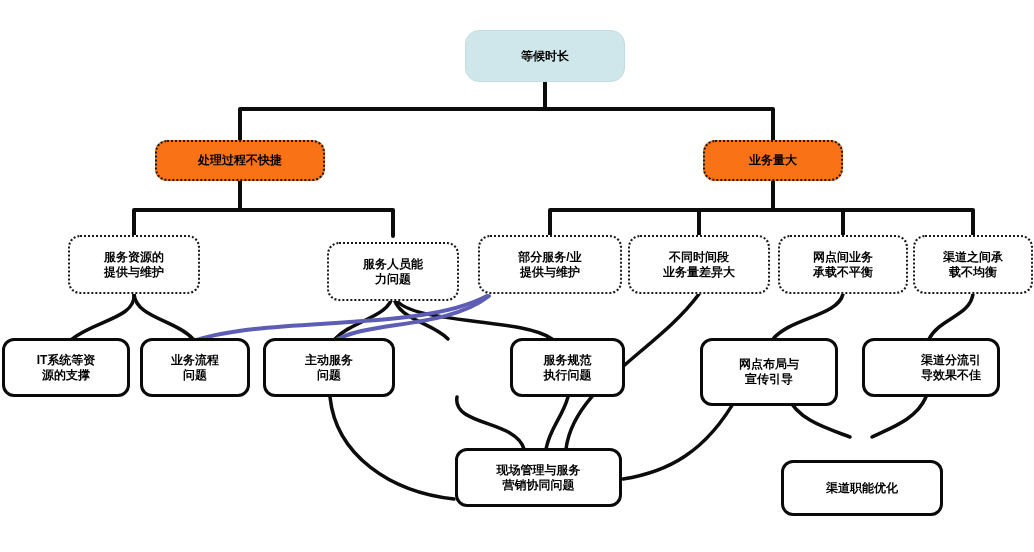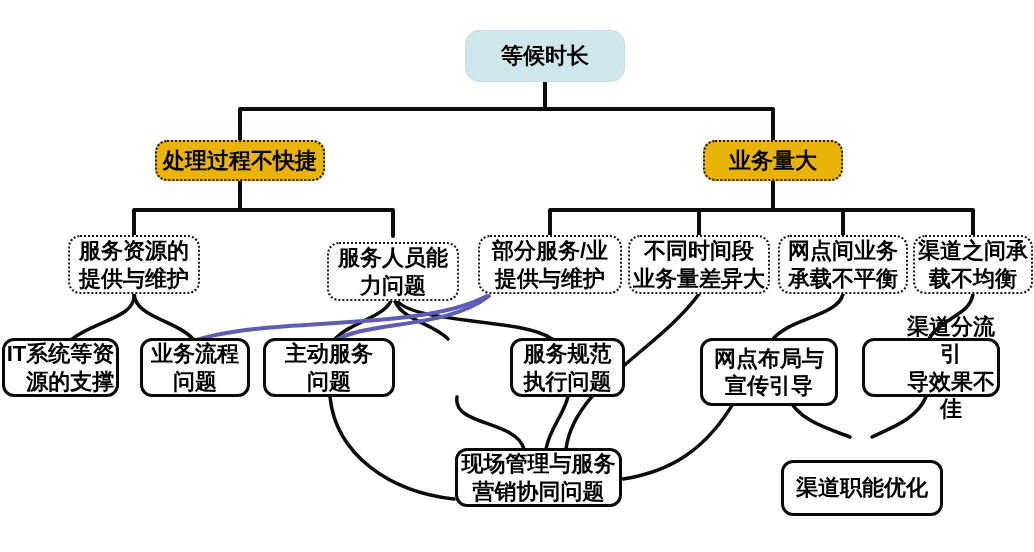--- a/index.html
+++ b/index.html
@@ -22,38 +22,38 @@
     height: 552px;
   }
   .node {
     position: absolute;
     box-sizing: border-box;
     display: flex;
     align-items: center;
     justify-content: center;
     text-align: center;
     font-weight: bold;
-    font-size: 22px;
+    font-size: 12px;
     line-height: 1.25;
     color: #000000;
     background: #ffffff;
     border-radius: 12px;
     white-space: pre-line;
     z-index: 2;
   }
   .node .lbl { white-space: pre-line; }
   .root-node {
     background: #cfe7ea;
     border: 1px solid #c3dde1;
     border-radius: 14px;
   }
   .dotted-node {
     border: 2px dotted #1a1a1a;
   }
-  .gray-fill { background: #eab308; }
+  .gray-fill { background: #f97316; }
   .solid-node {
     border: 3px solid #0a0a0a;
     border-radius: 12px;
   }
 </style>
 </head>
 <body>
 
 <div class="canvas">
 
@@ -125,21 +125,21 @@
   <div class="node dotted-node" style="left:913px; top:235px; width:120px; height:59px;">
     <span class="lbl">渠道之间承
 载不均衡</span>
   </div>
 
   <div class="node dotted-node" style="left:778px; top:235px; width:130px; height:59px;">
     <span class="lbl">网点间业务
 承载不平衡</span>
   </div>
 
-  <div class="node solid-node" style="left:2px; top:338px; width:117px; height:59px;text-align:right;">
+  <div class="node solid-node" style="left:2px; top:338px; width:128px; height:59px;">
     <span class="lbl">IT系统等资
 源的支撑</span>
   </div>
 
   <div class="node solid-node" style="left:140px; top:338px; width:110px; height:59px;">
     <span class="lbl">业务流程
 问题</span>
   </div>
 
   <div class="node solid-node" style="left:263px; top:338px; width:132px; height:59px;">

